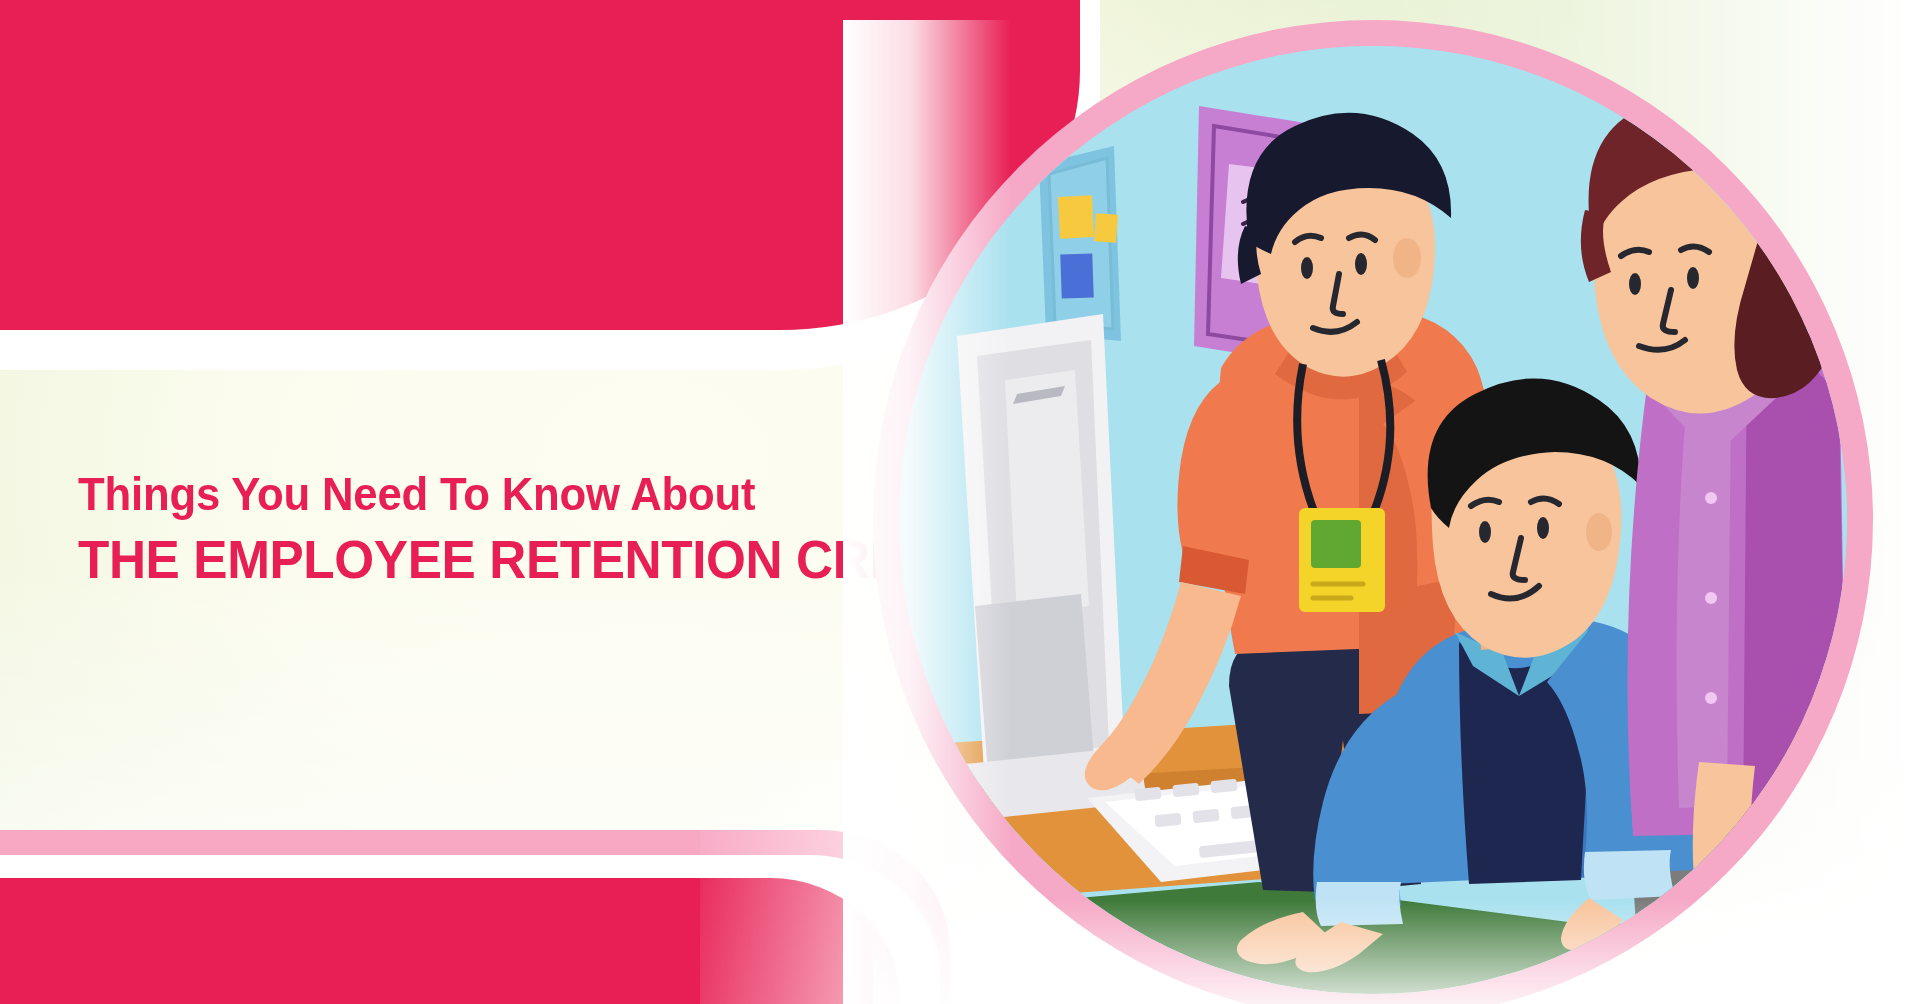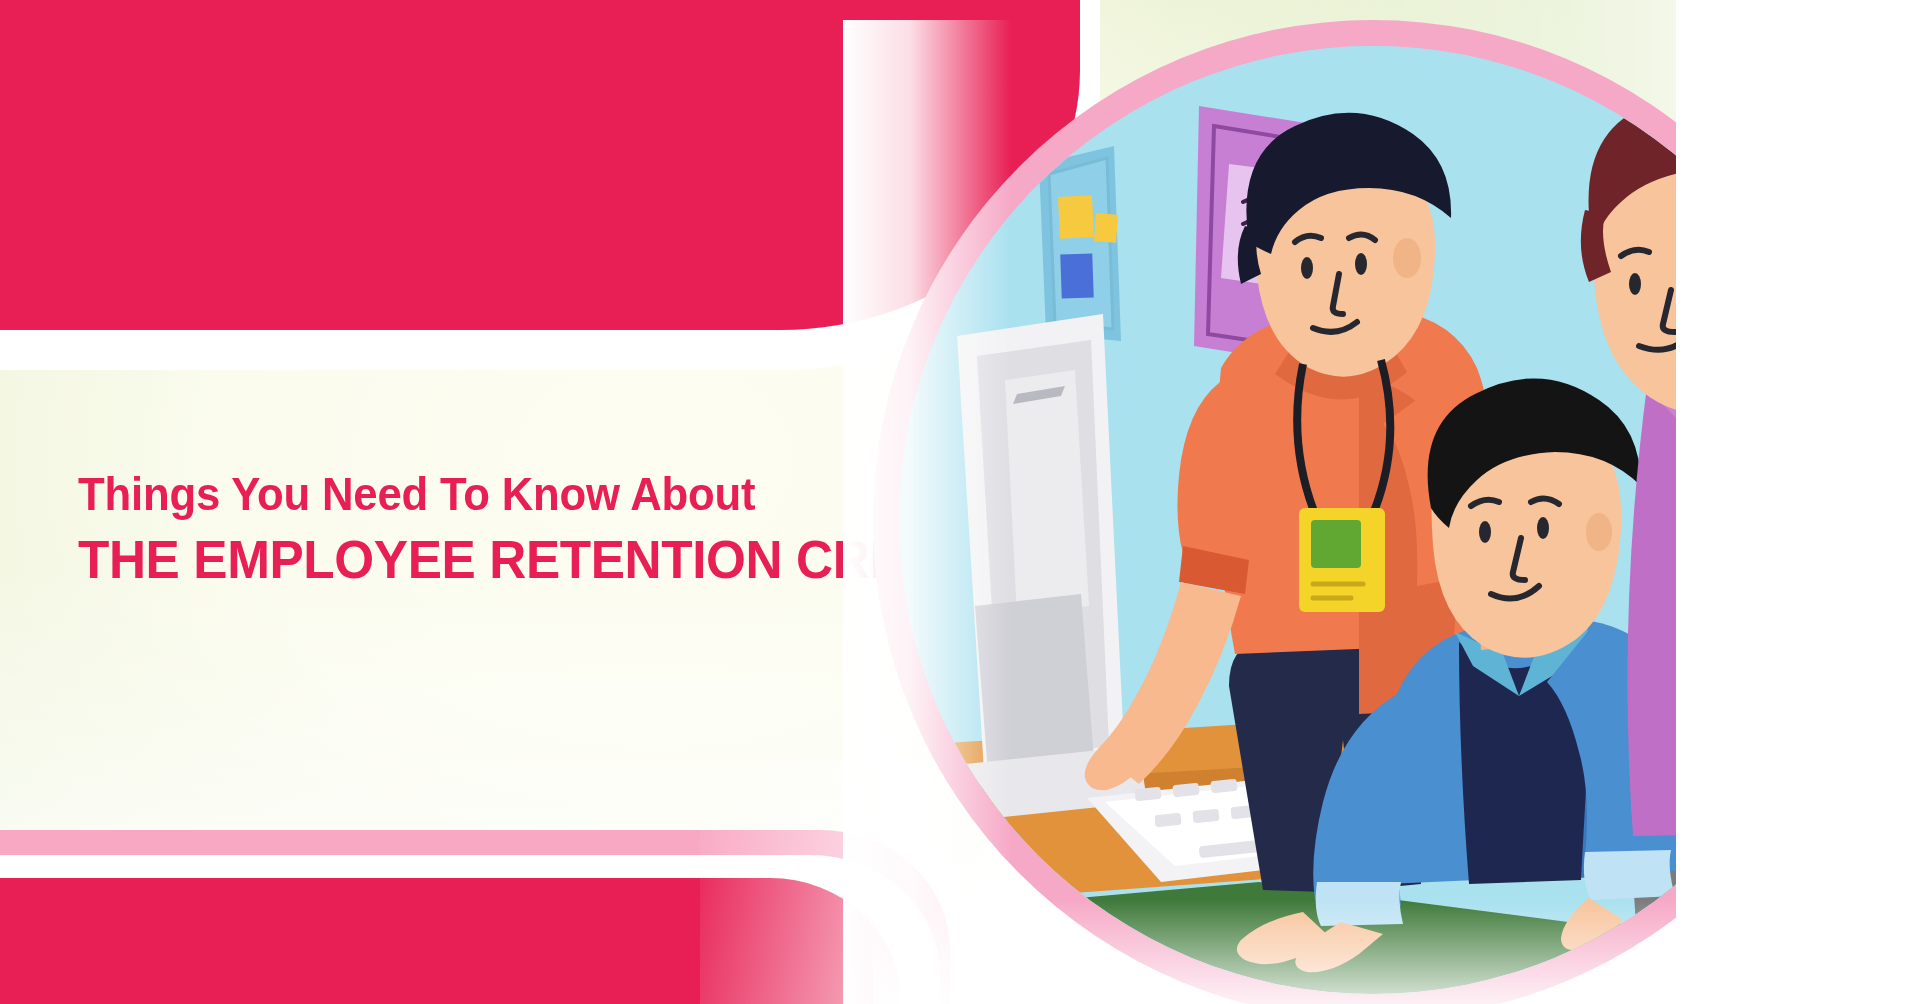--- a/index.html
+++ b/index.html
@@ -5,21 +5,21 @@
   * { margin:0; padding:0; box-sizing:border-box; }
   html,body { width:1920px; height:1004px; overflow:hidden; }
   body {
     font-family:"Liberation Sans", sans-serif;
     background:#ffffff;
     position:relative;
   }
 
   #banner {
     position:absolute; inset:0;
-    width:1676px; height:1004px;
+    width:1920px; height:1004px;
     overflow:hidden;
     background:#0f172a;
   }
 
   
   .bg-field {
     position:absolute; left:0; top:0; width:1920px; height:1004px;
     background:
       radial-gradient(ellipse 1100px 820px at 34% 46%, #fdfdf2 0%, #fbfcee 38%, #f2f6df 66%, #e3eec9 88%, #dfecc4 100%);
   }

